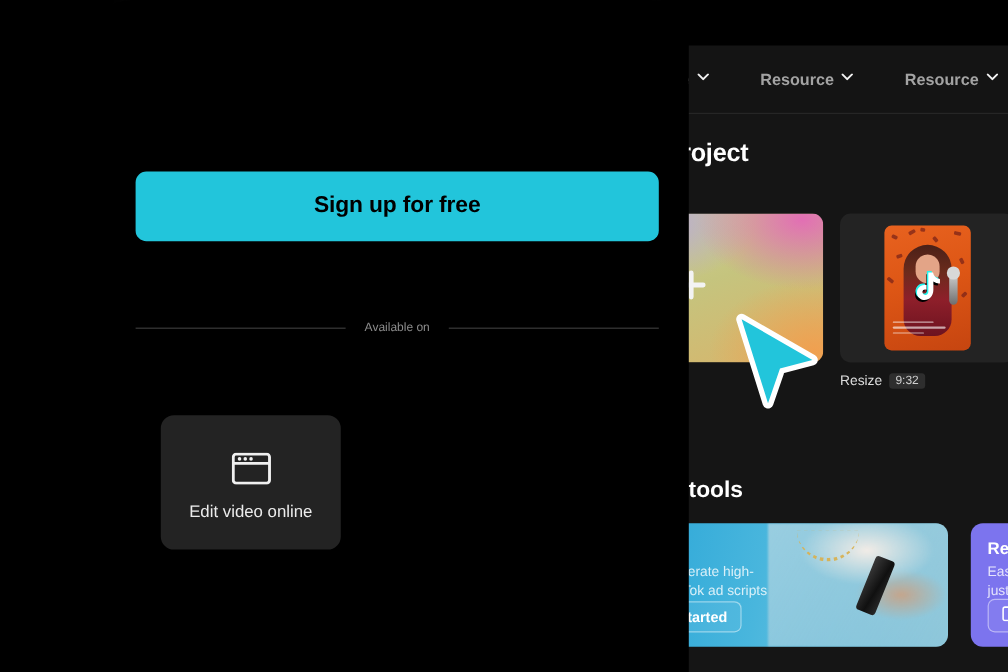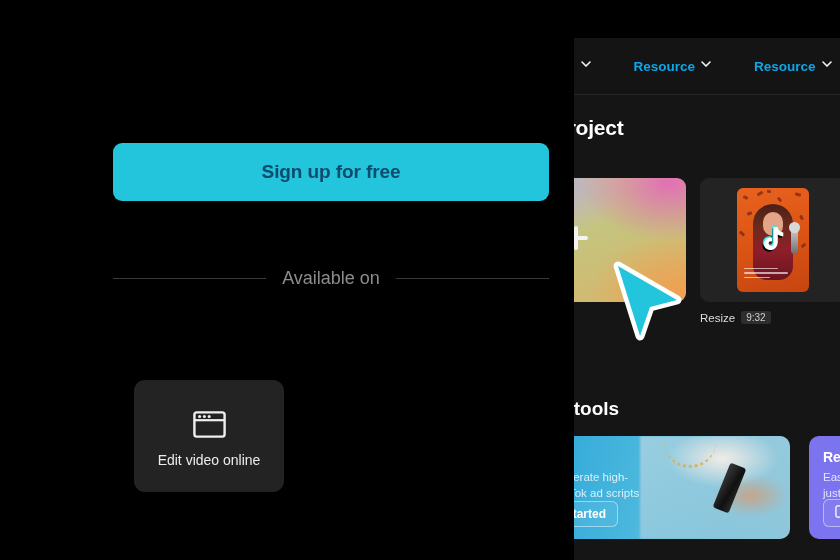--- a/index.html
+++ b/index.html
@@ -17,21 +17,21 @@
     overflow:hidden;
   }
   #app-nav{
     position:absolute; left:0; top:0; right:0; height:57px;
     background:#141414;
     border-bottom:1px solid #262626;
     display:flex; align-items:center; gap:44px;
     padding-left:175px;
   }
   .nav-item{
-    color:#0ea5e9; font-size:13.5px; font-weight:700;
+    color:#a3a3a3; font-size:13.5px; font-weight:700;
     display:flex; align-items:center; gap:6px; white-space:nowrap;
   }
   .chev{ display:inline-block; width:9px; height:9px; position:relative; top:-1px;}
   .chev svg{ display:block; }
 
   #app-heading{
     position:absolute; left:175px; top:78px;
     color:#fff; font-size:21px; font-weight:700; letter-spacing:-.2px;
     white-space:nowrap;
   }
@@ -159,37 +159,36 @@
     background-size:3px 3px;
     -webkit-mask-image:radial-gradient(58% 42% at 50% 8%, #000 0%, rgba(0,0,0,.55) 42%, rgba(0,0,0,0) 72%);
             mask-image:radial-gradient(58% 42% at 50% 8%, #000 0%, rgba(0,0,0,.55) 42%, rgba(0,0,0,0) 72%);
     opacity:.55; pointer-events:none;
   }
 
   #signup{
     position:absolute; left:37px; top:143px; width:436px; height:58px;
     background:#22c5db; border-radius:9px;
     display:flex; align-items:center; justify-content:center;
-    color:#0c4a6e; font-size:19px; font-weight:700; letter-spacing:-.1px;
+    color:#000000; font-size:19px; font-weight:700; letter-spacing:-.1px;
   }
   #available{
     position:absolute; left:37px; top:268px; width:436px;
     display:flex; align-items:center; gap:16px;
   }
   #available .rule{ flex:1; height:1px; background:#3a3a3a; }
-  #available .txt{ color:#8c8c8c; font-size:18px; white-space:nowrap; }
+  #available .txt{ color:#8c8c8c; font-size:10px; white-space:nowrap; }
 
   #store-row{
     position:absolute; left:58px; top:346px; display:flex; gap:28px;
   }
   .store-btn{
     width:150px; height:112px; border-radius:11px; background:#232323;
     display:flex; flex-direction:column; align-items:center; justify-content:center;
     gap:14px;
-    margin-top:34px;
   }
   .store-label{ color:#ececec; font-size:14px; }
   .store-ico{ height:34px; display:flex; align-items:flex-end; }
 
   
   #cursor{ position:absolute; left:609px; top:259px; z-index:60; pointer-events:none; }
 </style>
 </head>
 <body>
 

